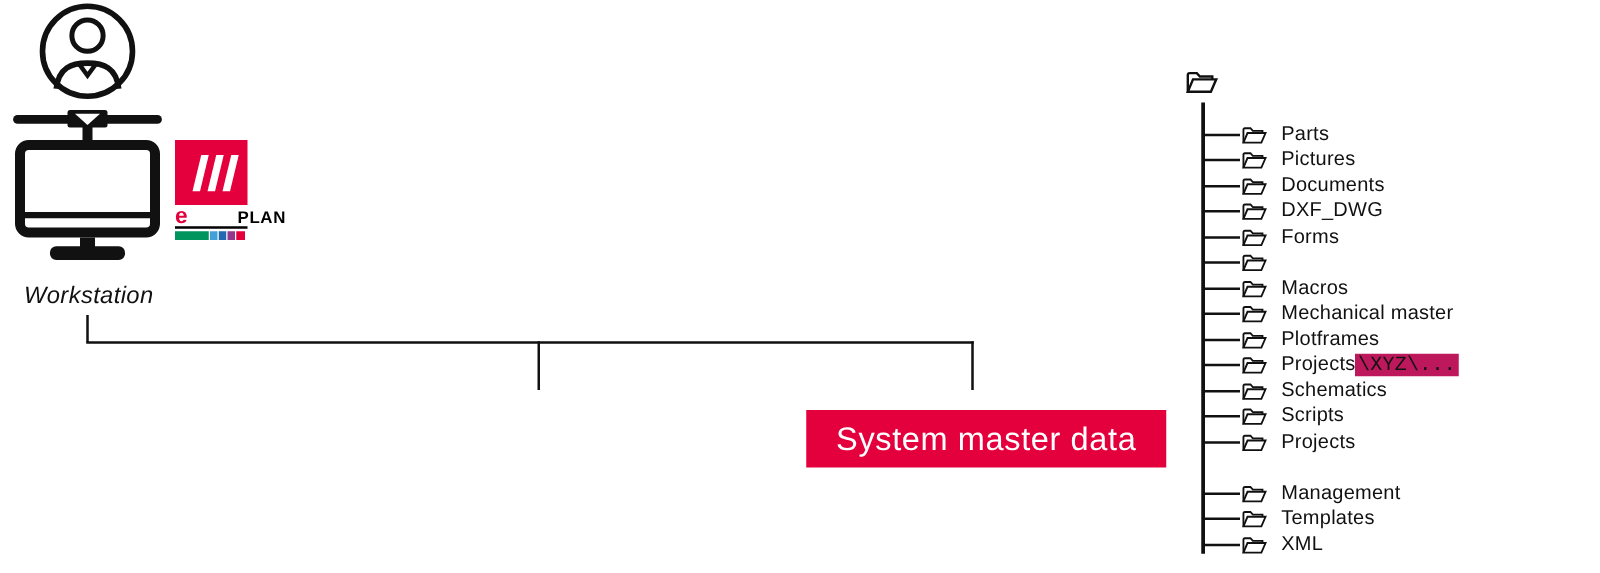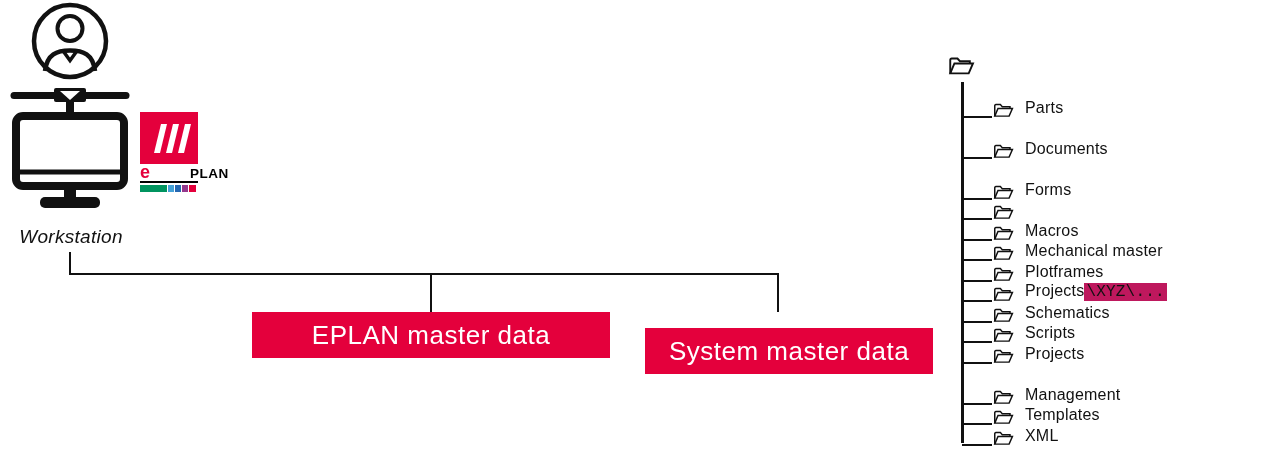--- a/index.html
+++ b/index.html
@@ -35,21 +35,21 @@
   .databox{
     position:absolute;top:312px;height:46px;background:#E4003C;color:#fff;
     display:flex;align-items:center;justify-content:center;
     font-size:26px;font-weight:500;letter-spacing:.5px;white-space:nowrap;
   }
   #box-eplan{left:252px;width:358px;}
   #box-system{left:645px;width:288px;margin-top:16px;}
   
   .trunk{position:absolute;left:961px;top:82px;width:3px;height:361px;background:#111;}
   .trow{
-    position:absolute;left:962px;height:20px;display:flex;align-items:flex-end;
+    position:absolute;left:962px;height:20px;display:flex;align-items:center;
     white-space:nowrap;
   }
   .branch{width:30px;height:2px;background:#111;flex:none;}
   .fold{width:21px;height:16px;margin-left:1px;flex:none;}
   .tlabel{margin-left:11px;font-size:16px;letter-spacing:.2px;color:#111;line-height:20px;}
   .hl{background:#be185d;color:#111;padding:0 2px;font-family:Liberation Mono, monospace;}
   svg .ink{stroke:#111;fill:none;}
 </style>
 </head>
 <body>
@@ -104,42 +104,55 @@
     </div>
   </div>
 
   <div class="ws-label">Workstation</div>
 
   <div class="line" style="left:69px;top:252px;width:2px;height:22px"></div>
   <div class="line" style="left:69px;top:273px;width:710px;height:2px"></div>
   <div class="line" style="left:430px;top:273px;width:2px;height:39px"></div>
   <div class="line" style="left:777px;top:273px;width:2px;height:39px"></div>
 
-  <div id="box-eplan" class="databox">EPLAN master data</div>
   <div id="box-system" class="databox">System master data</div>
 
   <svg class="abs" style="left:948px;top:55px" width="27" height="21" viewBox="0 0 24 18">
       <use href="#folder"></use>
     </svg>
   <div class="trunk"></div>
 
   <div class="trow" style="top:98px">
       <span class="branch"></span>
       <svg class="fold" viewBox="0 0 24 18">
         <use href="#folder"></use>
       </svg>
       <span class="tlabel">Parts</span>
     </div>
+  <div class="trow" style="top:118px">
+      <span class="branch"></span>
+      <svg class="fold" viewBox="0 0 24 18">
+        <use href="#folder"></use>
+      </svg>
+      <span class="tlabel">Pictures</span>
+    </div>
   <div class="trow" style="top:139px">
       <span class="branch"></span>
       <svg class="fold" viewBox="0 0 24 18">
         <use href="#folder"></use>
       </svg>
       <span class="tlabel">Documents</span>
     </div>
+  <div class="trow" style="top:159px">
+      <span class="branch"></span>
+      <svg class="fold" viewBox="0 0 24 18">
+        <use href="#folder"></use>
+      </svg>
+      <span class="tlabel">DXF_DWG</span>
+    </div>
   <div class="trow" style="top:180px">
       <span class="branch"></span>
       <svg class="fold" viewBox="0 0 24 18">
         <use href="#folder"></use>
       </svg>
       <span class="tlabel">Forms</span>
     </div>
   <div class="trow" style="top:200px">
       <span class="branch"></span>
       <svg class="fold" viewBox="0 0 24 18">

